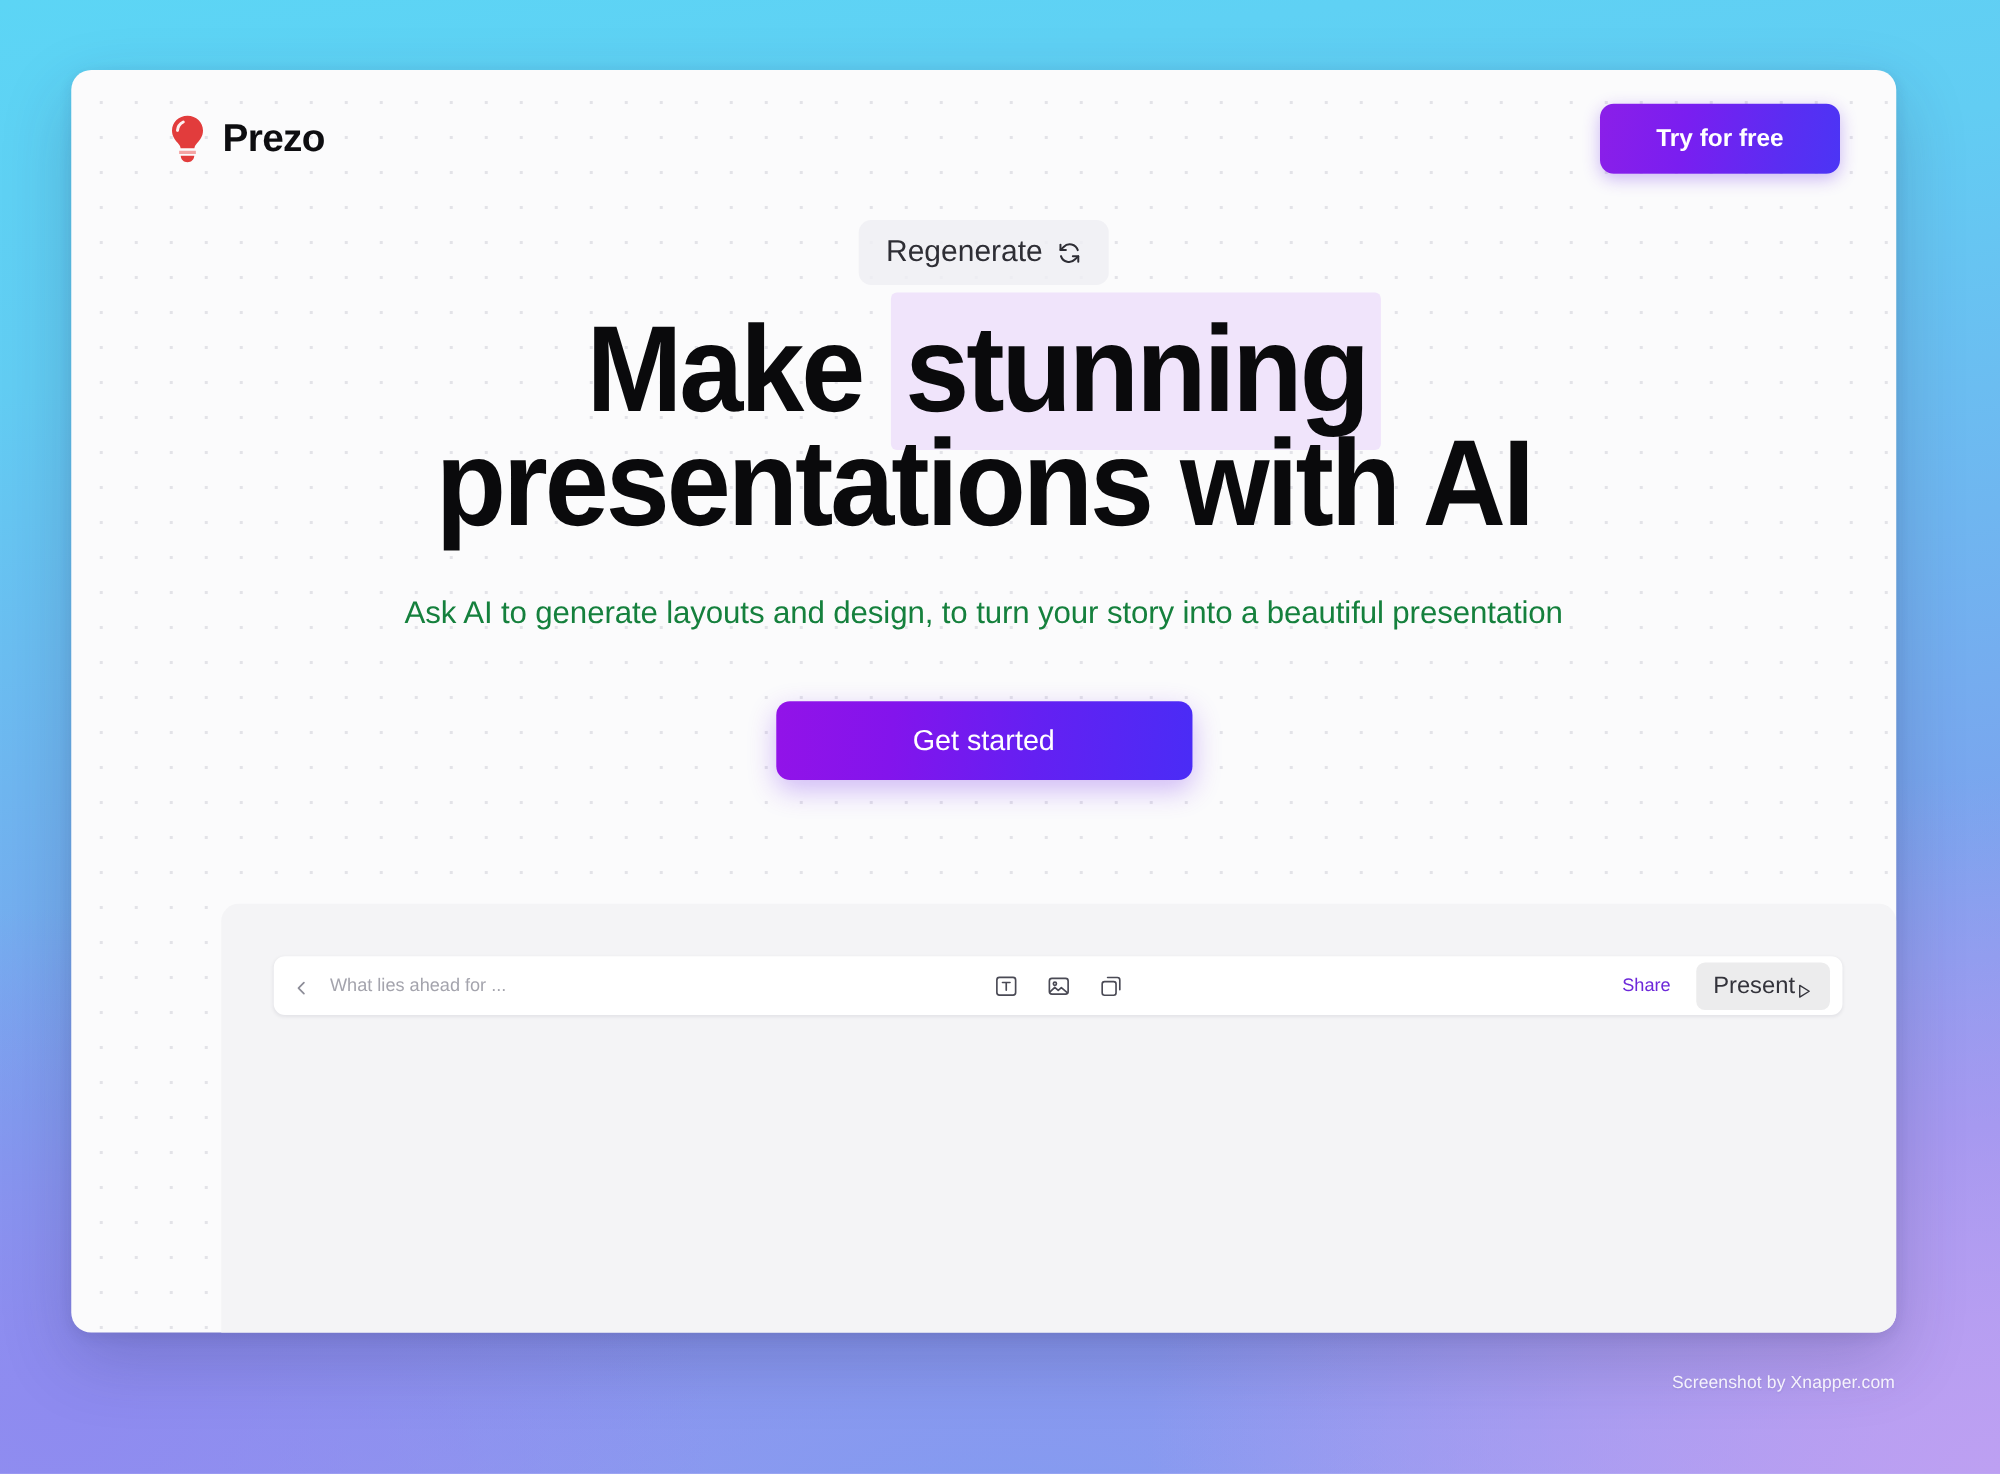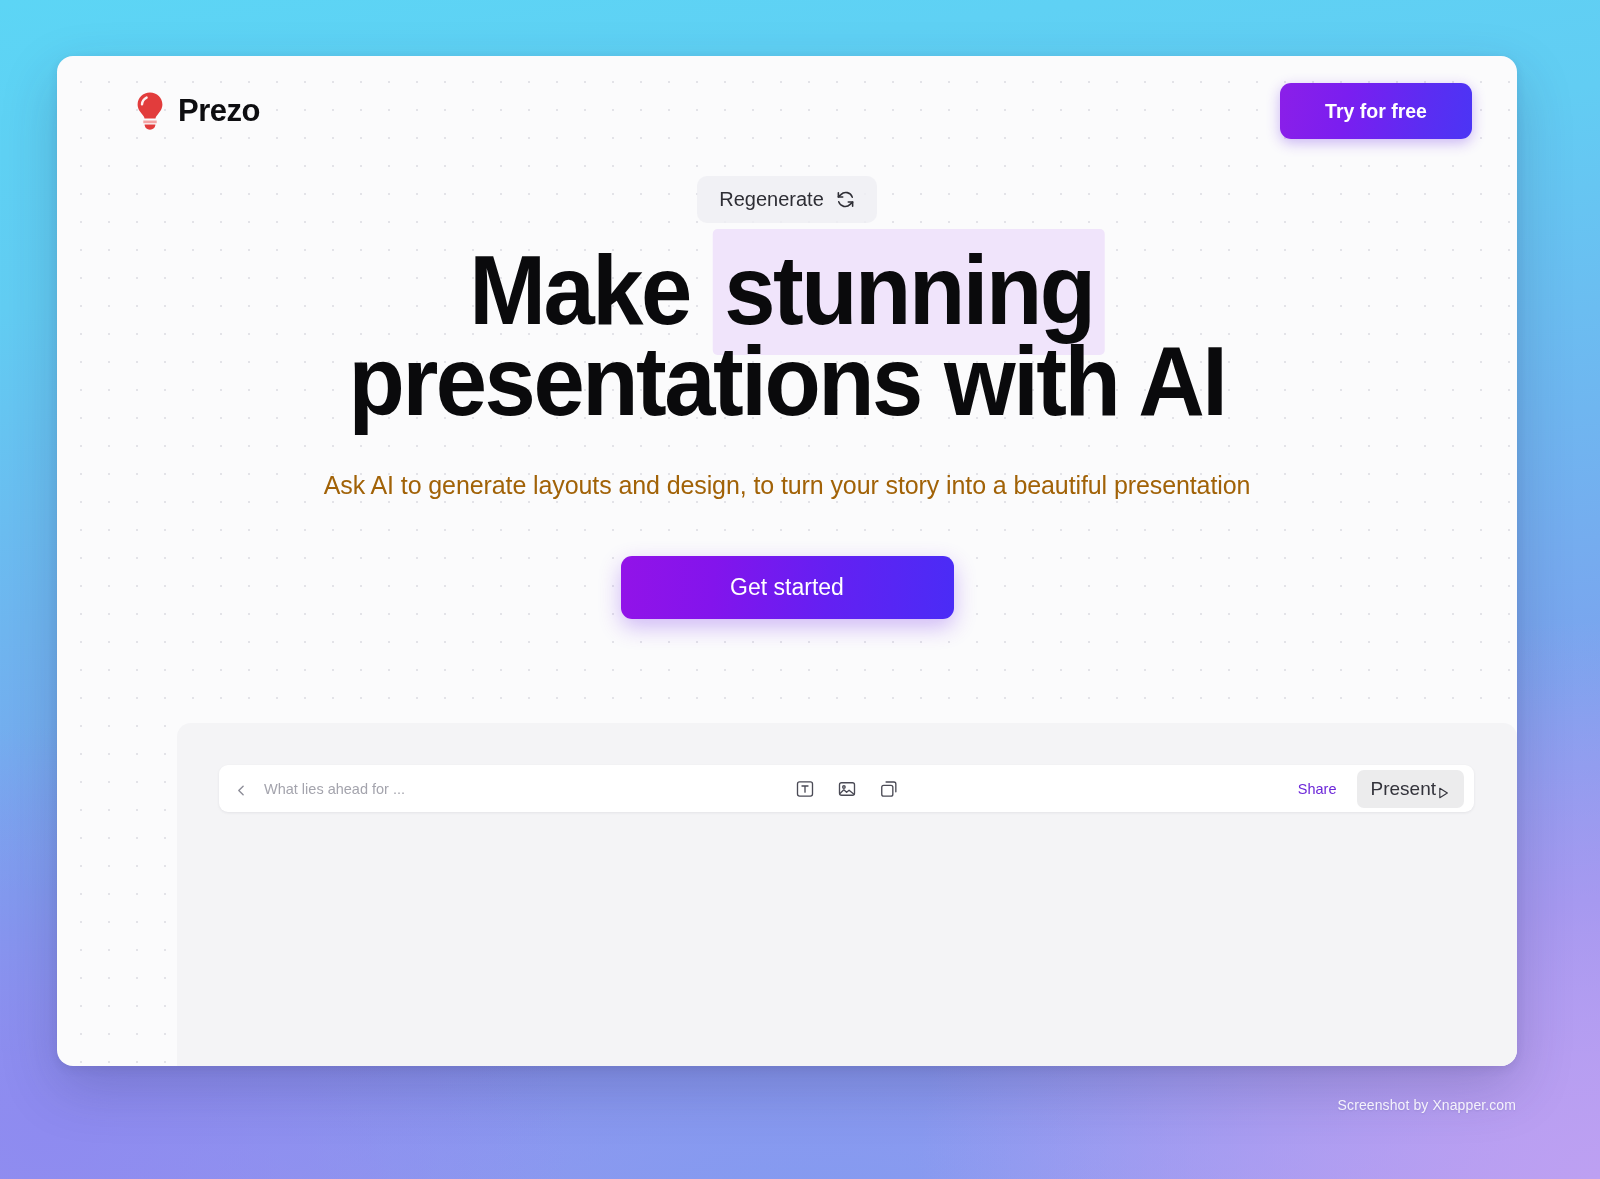--- a/index.html
+++ b/index.html
@@ -99,21 +99,21 @@
     text-align: center;
   }
 
   .regenerate-pill {
     display: inline-flex;
     align-items: center;
     gap: 12px;
     padding: 12px 22px;
     border-radius: 10px;
     background: rgba(238,238,243,0.85);
-    font-size: 20px;
+    font-size: 24px;
     color: #2e2e35;
     cursor: pointer;
     user-select: none;
   }
 
   .regenerate-icon { width: 19px; height: 19px; display: block; }
 
   .headline {
     margin-top: 22px;
     font-size: 98px;
@@ -129,21 +129,21 @@
     background: #f0e4fb;
     border-radius: 5px;
     padding: 6px 12px 10px;
     box-decoration-break: clone;
     -webkit-box-decoration-break: clone;
   }
 
   .subtitle {
     margin-top: 44px;
     font-size: 25px;
-    color: #a16207;
+    color: #15803d;
     letter-spacing: -0.1px;
   }
 
   .get-started-wrap { margin-top: 56px; }
 
   .get-started-btn {
     display: inline-flex;
     align-items: center;
     justify-content: center;
     width: 333px;

